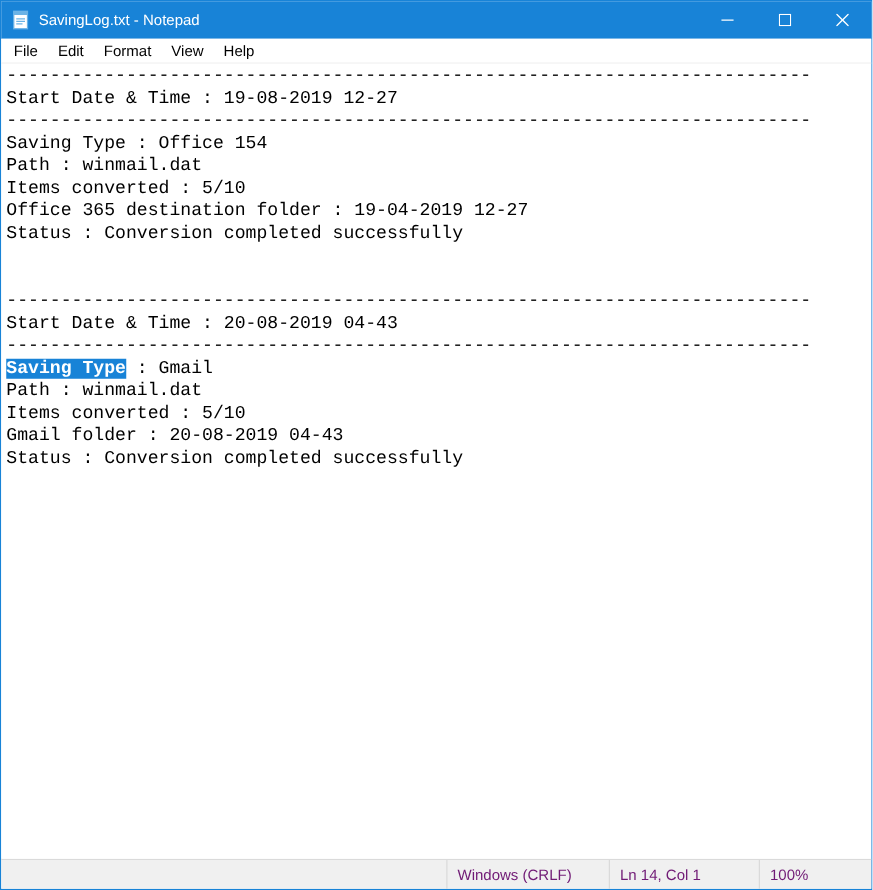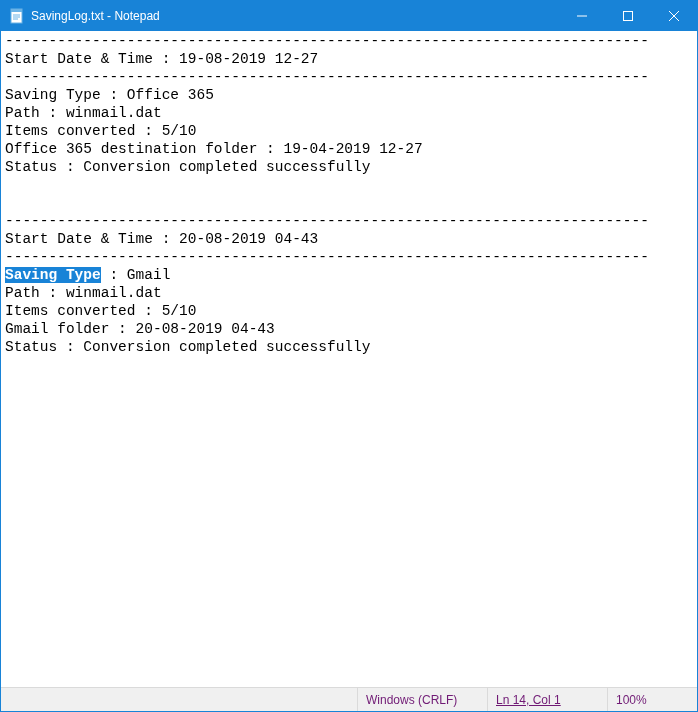--- a/index.html
+++ b/index.html
@@ -84,21 +84,21 @@
     color: #701a75;
   }
   .statusbar .cell {
     border-left: 1px solid #dadada;
     display: flex;
     align-items: center;
     padding: 0 8px;
   }
   .statusbar .grow { flex: 1 1 auto; border-left: none; }
   .statusbar .cell.enc { width: 130px; }
-  .statusbar .cell.pos { width: 120px; text-decoration: underline; }
+  .statusbar .cell.pos { width: 120px; }
   .statusbar .cell.zoom { width: 90px; }
   .divider-line { letter-spacing: 0; }
 </style>
 </head>
 <body>
 
 <div class="window">
 
   <div class="titlebar">
     <span class="app-icon">
@@ -123,25 +123,32 @@
         </svg>
     </div>
     <div class="win-btn close">
       <svg width="10" height="10" viewBox="0 0 10 10">
         <line x1="0" y1="0" x2="10" y2="10" stroke="#ffffff" stroke-width="1"></line>
         <line x1="10" y1="0" x2="0" y2="10" stroke="#ffffff" stroke-width="1"></line>
       </svg>
     </div>
   </div>
 
+  <div class="menubar">
+    <div class="menu-item">File</div>
+    <div class="menu-item">Edit</div>
+    <div class="menu-item">Format</div>
+    <div class="menu-item">View</div>
+    <div class="menu-item">Help</div>
+  </div>
 
   <div class="text-area"><span class="divider-line">--------------------------------------------------------------------------</span>
 <span>Start Date &amp; Time : 19-08-2019 12-27</span>
 <span class="divider-line">--------------------------------------------------------------------------</span>
-<span>Saving Type : Office 365</span>
+<span>Saving Type : Office 154</span>
 <span>Path : winmail.dat</span>
 <span>Items converted : 5/10</span>
 <span>Office 365 destination folder : 19-04-2019 12-27</span>
 <span>Status : Conversion completed successfully</span>
 
 
 <span class="divider-line">--------------------------------------------------------------------------</span>
 <span>Start Date &amp; Time : 20-08-2019 04-43</span>
 <span class="divider-line">--------------------------------------------------------------------------</span>
 <span class="sel">Saving Type</span><span> : Gmail</span>

